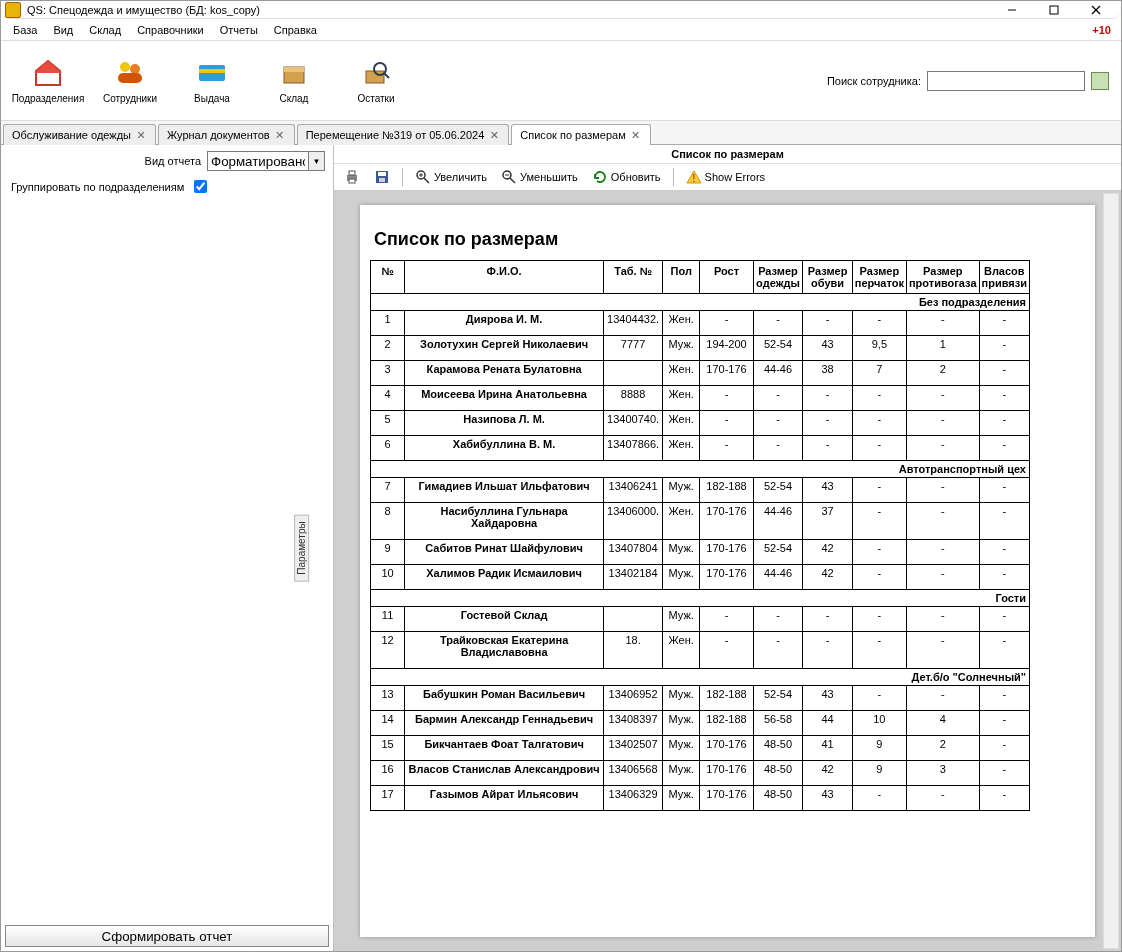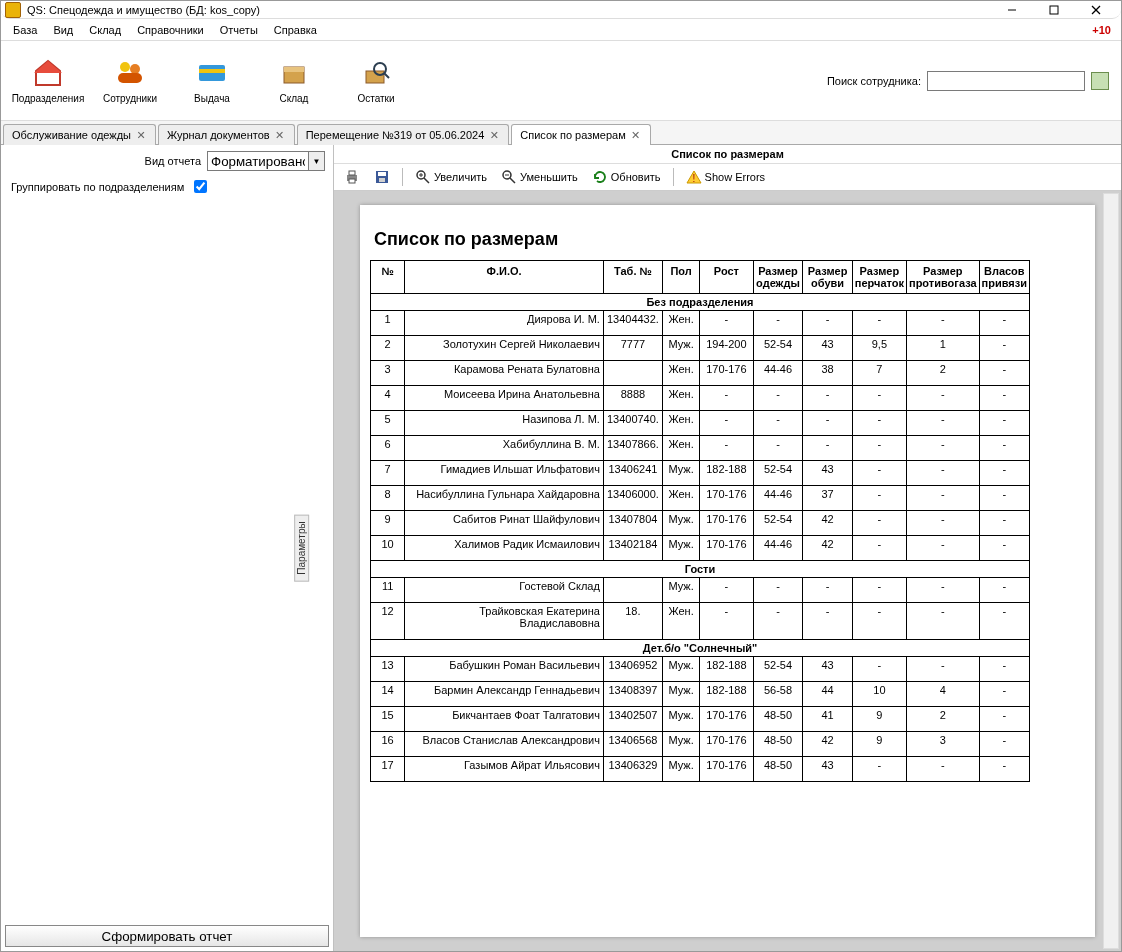--- a/index.html
+++ b/index.html
@@ -44,22 +44,22 @@
   .rt-icon { width: 16px; height: 16px; display: flex; align-items: center; justify-content: center; }
   .rt-sep { width: 1px; height: 18px; background: #bbb; margin: 0 2px; }
   .report-viewport { flex: 1; overflow: auto; background: #cfcfcf; padding: 14px 26px; position: relative; }
   .report-viewport .vscrollbar-track { position: absolute; right: 2px; top: 2px; bottom: 2px; width: 16px; background: #f0f0f0; border: 1px solid #ddd; }
   .paper { background: #fff; box-shadow: 0 0 4px rgba(0,0,0,.3); padding: 24px 8px 8px 8px; min-height: 100%; }
   .report-heading { font-size: 18px; font-weight: bold; padding: 0 0 10px 6px; }
   table.report { border-collapse: collapse; width: 660px; margin-left: 2px; }
   table.report th, table.report td { border: 1px solid #000; font-size: 11px; vertical-align: top; }
   table.report th { font-weight: bold; text-align: center; padding: 4px 2px; }
   table.report td { padding: 2px 3px 10px 3px; text-align: center; }
-  table.report td.name { text-align: right; }
-  table.report td.group { text-align: center; font-weight: bold; border-left: 1px solid #000; border-right: 1px solid #000; padding-bottom: 2px; margin-left: 9px; }
+  table.report td.name { text-align: center; font-weight: bold; }
+  table.report td.group { text-align: right; font-weight: bold; border-left: 1px solid #000; border-right: 1px solid #000; padding-bottom: 2px; margin-left: 9px; }
   .col-num { width: 36px; }
   .col-name { width: 212px; }
   .col-tab { width: 58px; }
   .col-sex { width: 38px; }
   .col-height { width: 56px; }
   .col-sz { width: 50px; }
   .col-sz2 { width: 46px; }
 </style>
 </head>
 <body>
@@ -349,20 +349,23 @@
                   <td>13407866.</td>
                   <td>Жен.</td>
                   <td>-</td>
                   <td>-</td>
                   <td>-</td>
                   <td>-</td>
                   <td>-</td>
                   <td>-</td>
                 </tr>
                 <tr>
+                  <td colspan="10" class="group">Автотранспортный цех</td>
+                </tr>
+                <tr>
                   <td>7</td>
                   <td class="name">Гимадиев Ильшат Ильфатович</td>
                   <td>13406241</td>
                   <td>Муж.</td>
                   <td>182-188</td>
                   <td>52-54</td>
                   <td>43</td>
                   <td>-</td>
                   <td>-</td>
                   <td>-</td>

